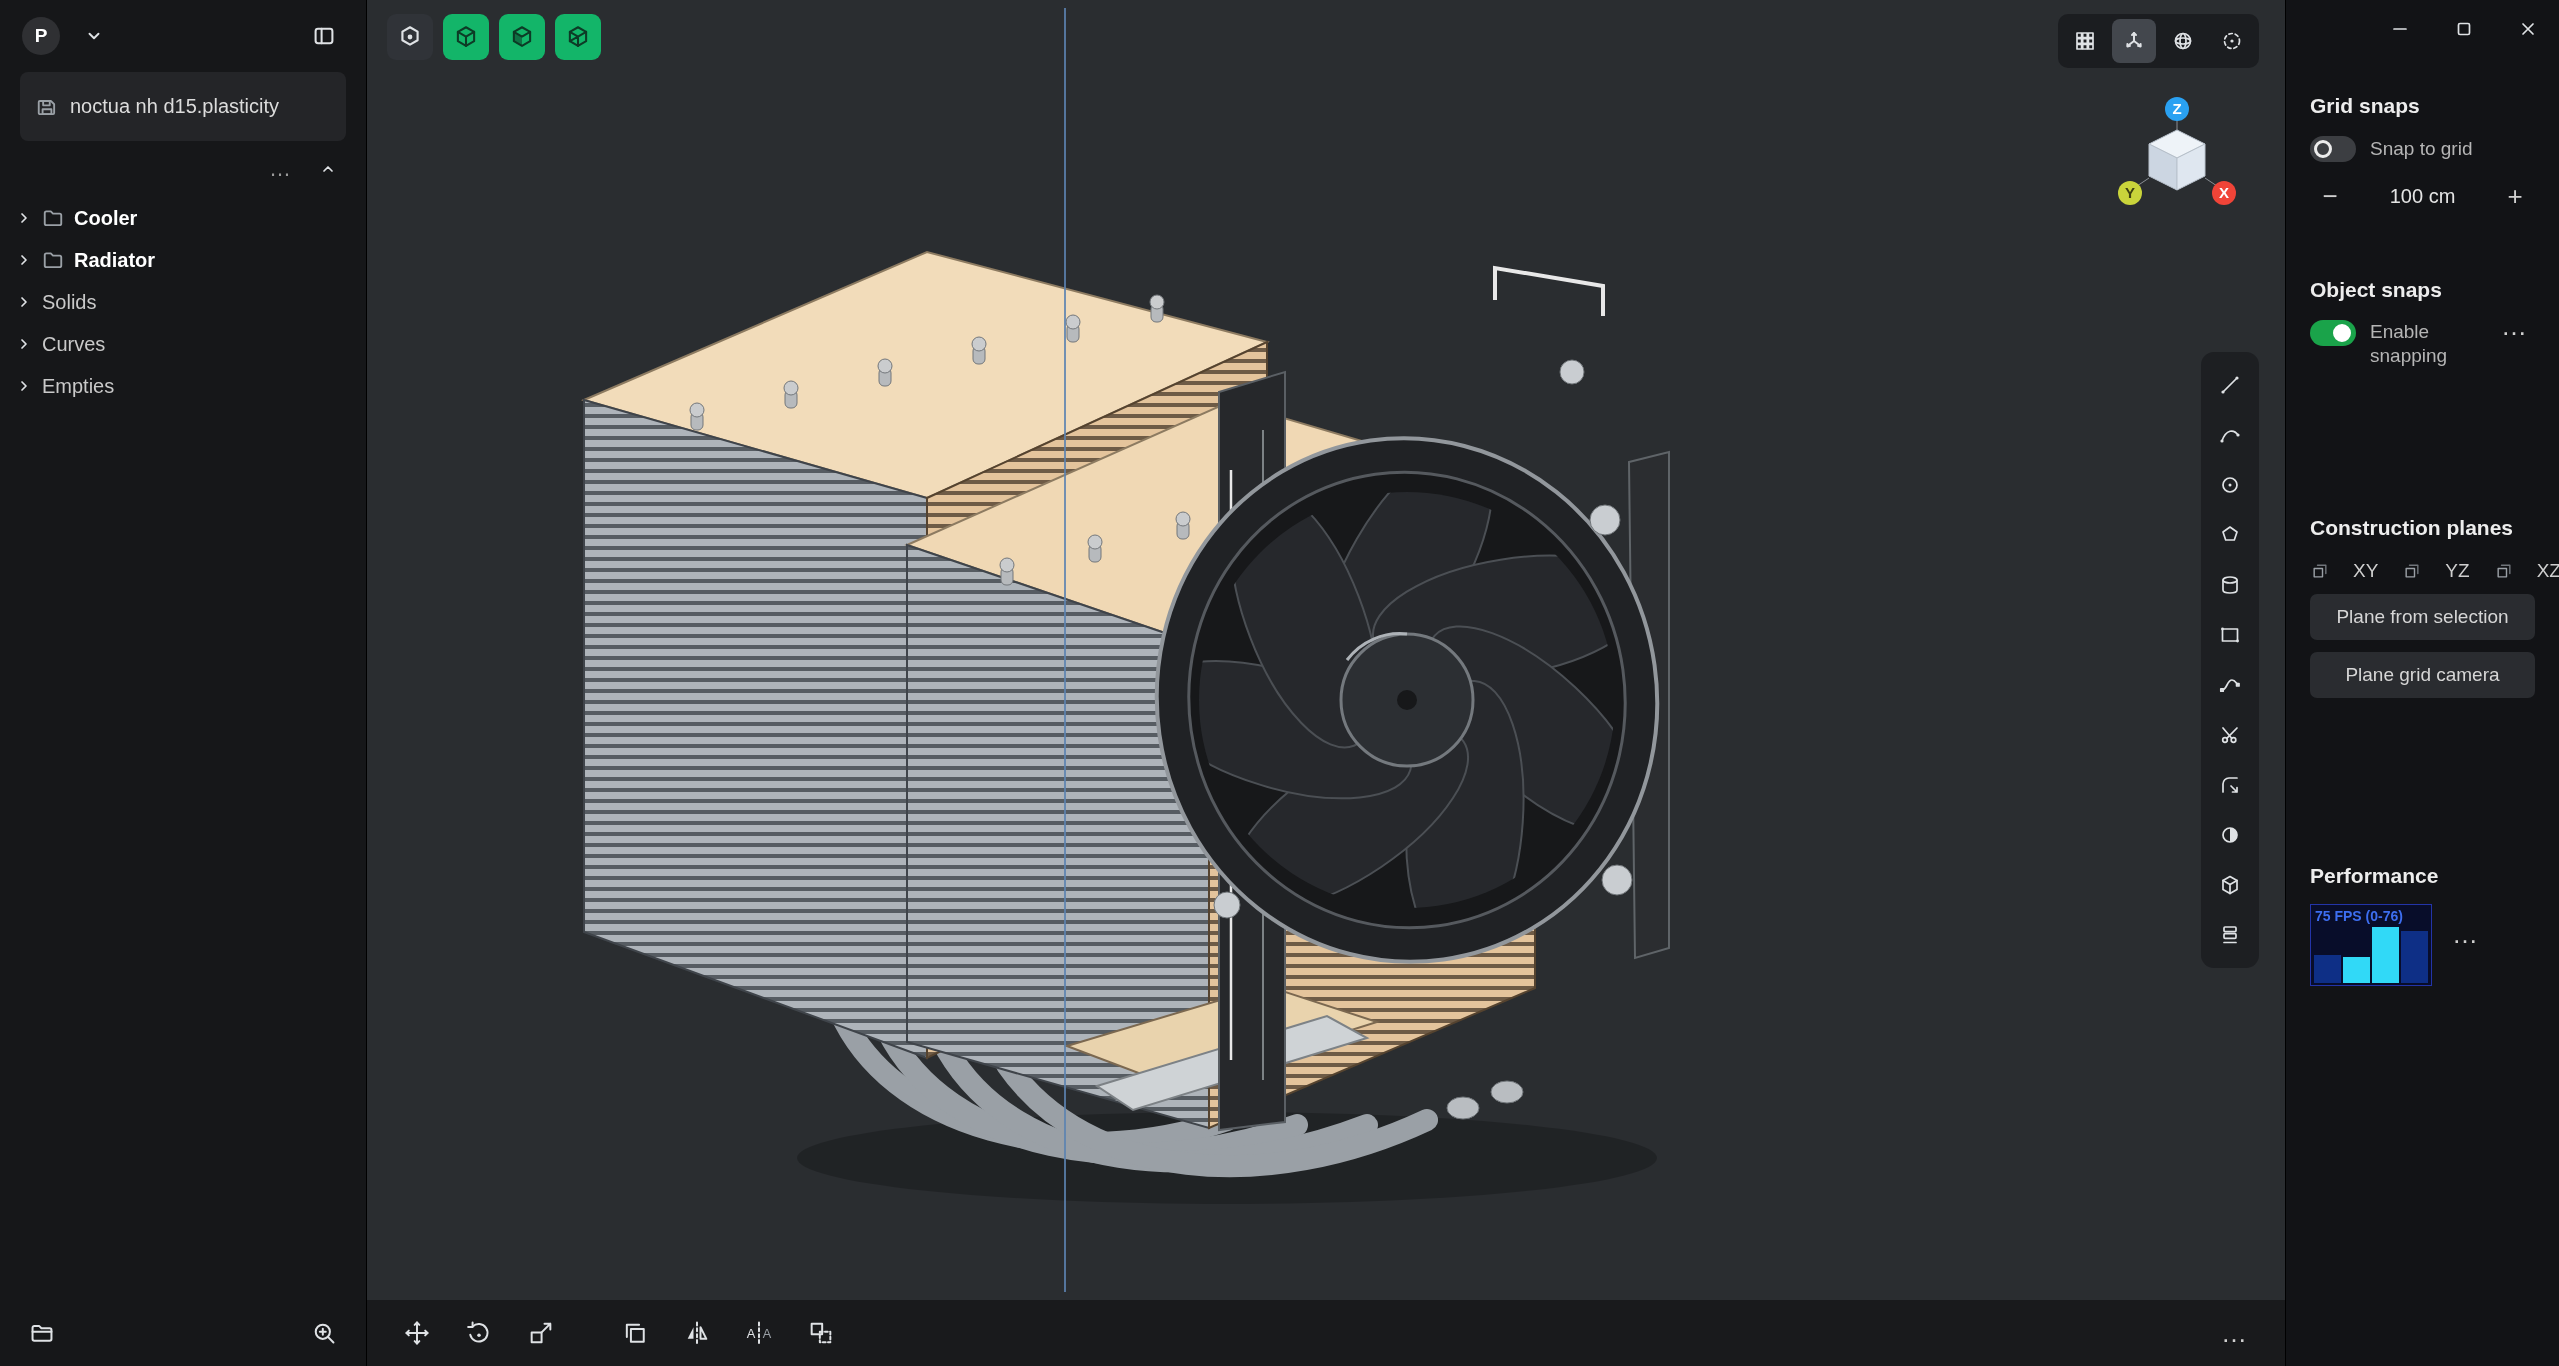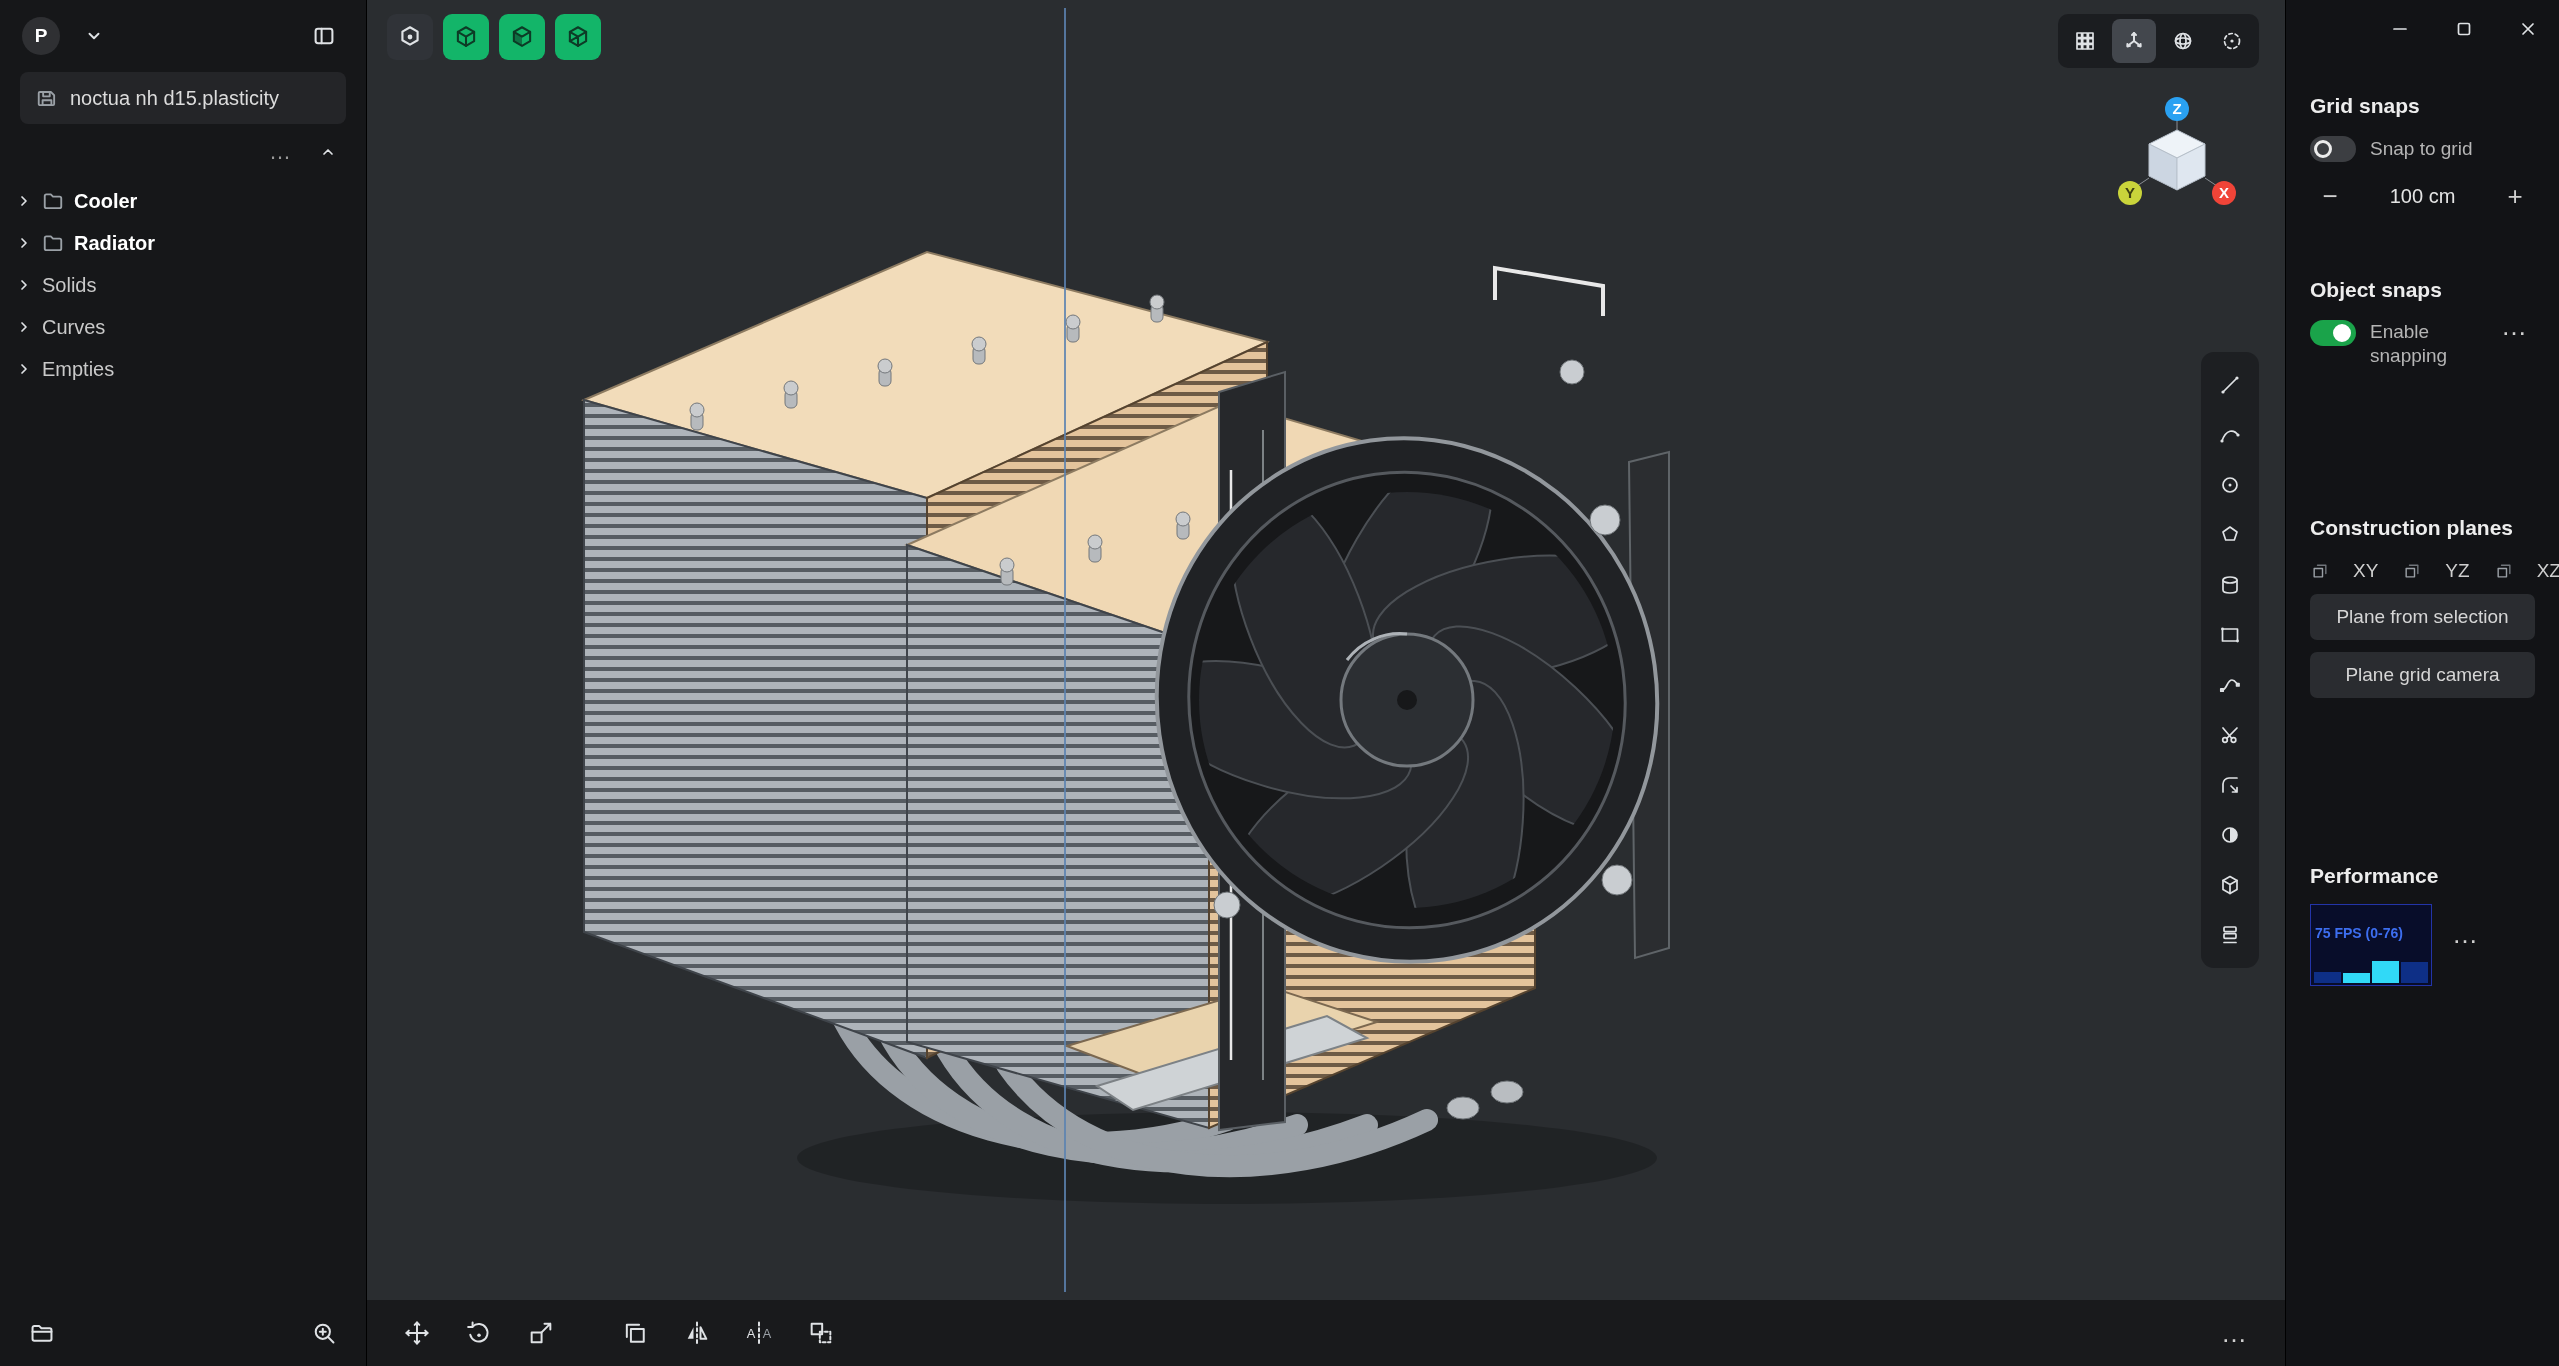--- a/index.html
+++ b/index.html
@@ -9,21 +9,21 @@
   .app{display:flex;width:2559px;height:1366px;}
 
   
   .sidebar{width:367px;background:#161719;display:flex;flex-direction:column;border-right:1px solid #000;}
   .sidebar-top{display:flex;align-items:center;gap:14px;height:72px;padding:0 22px;}
   .avatar{width:38px;height:38px;border-radius:50%;background:#2f3033;color:#fff;font-weight:700;
     display:flex;align-items:center;justify-content:center;font-size:19px;}
   .spacer{flex:1;}
   .icon-btn{background:none;border:none;display:flex;align-items:center;justify-content:center;
     width:40px;height:40px;border-radius:8px;color:#c9c9c9;}
-  .file-pill{margin:0 20px;background:#242528;border-radius:8px;height:52px;display:flex;
+  .file-pill{margin:0 20px;background:#242528;border-radius:8px;height:69px;display:flex;
     align-items:center;gap:12px;padding:0 16px;color:#dcdcdc;font-size:20px;}
   .outliner-header{display:flex;justify-content:flex-end;align-items:center;gap:8px;padding:8px 18px 2px;color:#9a9a9a;}
   .tree{padding:6px 0;}
   .tree-row{display:flex;align-items:center;gap:10px;height:42px;padding:0 16px;font-size:20px;color:#c9c9c9;text-align:center;}
   .tree-row.bold{color:#fff;font-weight:700;}
   .sidebar-bottom{margin-top:auto;height:66px;display:flex;align-items:center;padding:0 22px;background:#161719;}
 
   
   .viewport{flex:1;position:relative;background:#2a2d30;overflow:hidden;}
   .model{position:absolute;inset:0;width:100%;height:100%;}
@@ -62,21 +62,21 @@
   .sec-object{margin-top:62px;}
   .enable-row{align-items:flex-start;}
   .enable-label{width:96px;line-height:1.25;}
   .sec-planes{margin-top:148px;}
   .cp-row{display:flex;gap:24px;margin-top:20px;color:#cfcfcf;font-size:19px;align-items:center;}
   .cp-item{display:flex;align-items:center;gap:23px;background:none;border:none;color:#cfcfcf;font-size:19px;padding:0;}
   .panel-btn{width:100%;height:46px;background:#2a2c30;border:none;border-radius:7px;color:#d6d6d6;font-size:19px;margin-top:12px;}
   .sec-perf{margin-top:166px;}
   .perf-row{display:flex;align-items:flex-start;gap:14px;margin-top:16px;}
   .fps-graph{width:122px;height:82px;background:#080d2a;border:1px solid #2334a8;display:flex;flex-direction:column;}
-  .fps-label{color:#3d6ef0;font-size:14px;font-weight:700;padding:20px 4px;white-space:nowrap;}
+  .fps-label{color:#3d6ef0;font-size:14px;font-weight:700;padding:3px 4px;white-space:nowrap;}
   .fps-bars{flex:1;display:flex;align-items:flex-end;padding:0 2px 2px;}
   .fps-bars div{flex:1;margin:0 1px;}
 
   
   .ln{fill:none;stroke:#dfe2e5;stroke-width:1.7;stroke-linecap:round;stroke-linejoin:round;}
   .lnTh{fill:none;stroke:#dfe2e5;stroke-width:2;stroke-linecap:round;stroke-linejoin:round;}
   .fl{fill:#dfe2e5;stroke:none;}
   .lnD{fill:none;stroke:#0d3b26;stroke-width:1.9;stroke-linecap:round;stroke-linejoin:round;}
   .lnG{fill:none;stroke:#9aa0a6;stroke-width:1.7;stroke-linecap:round;stroke-linejoin:round;}
   .vc-t{font:700 15px "Liberation Sans",sans-serif;fill:#fff;text-anchor:middle;}

